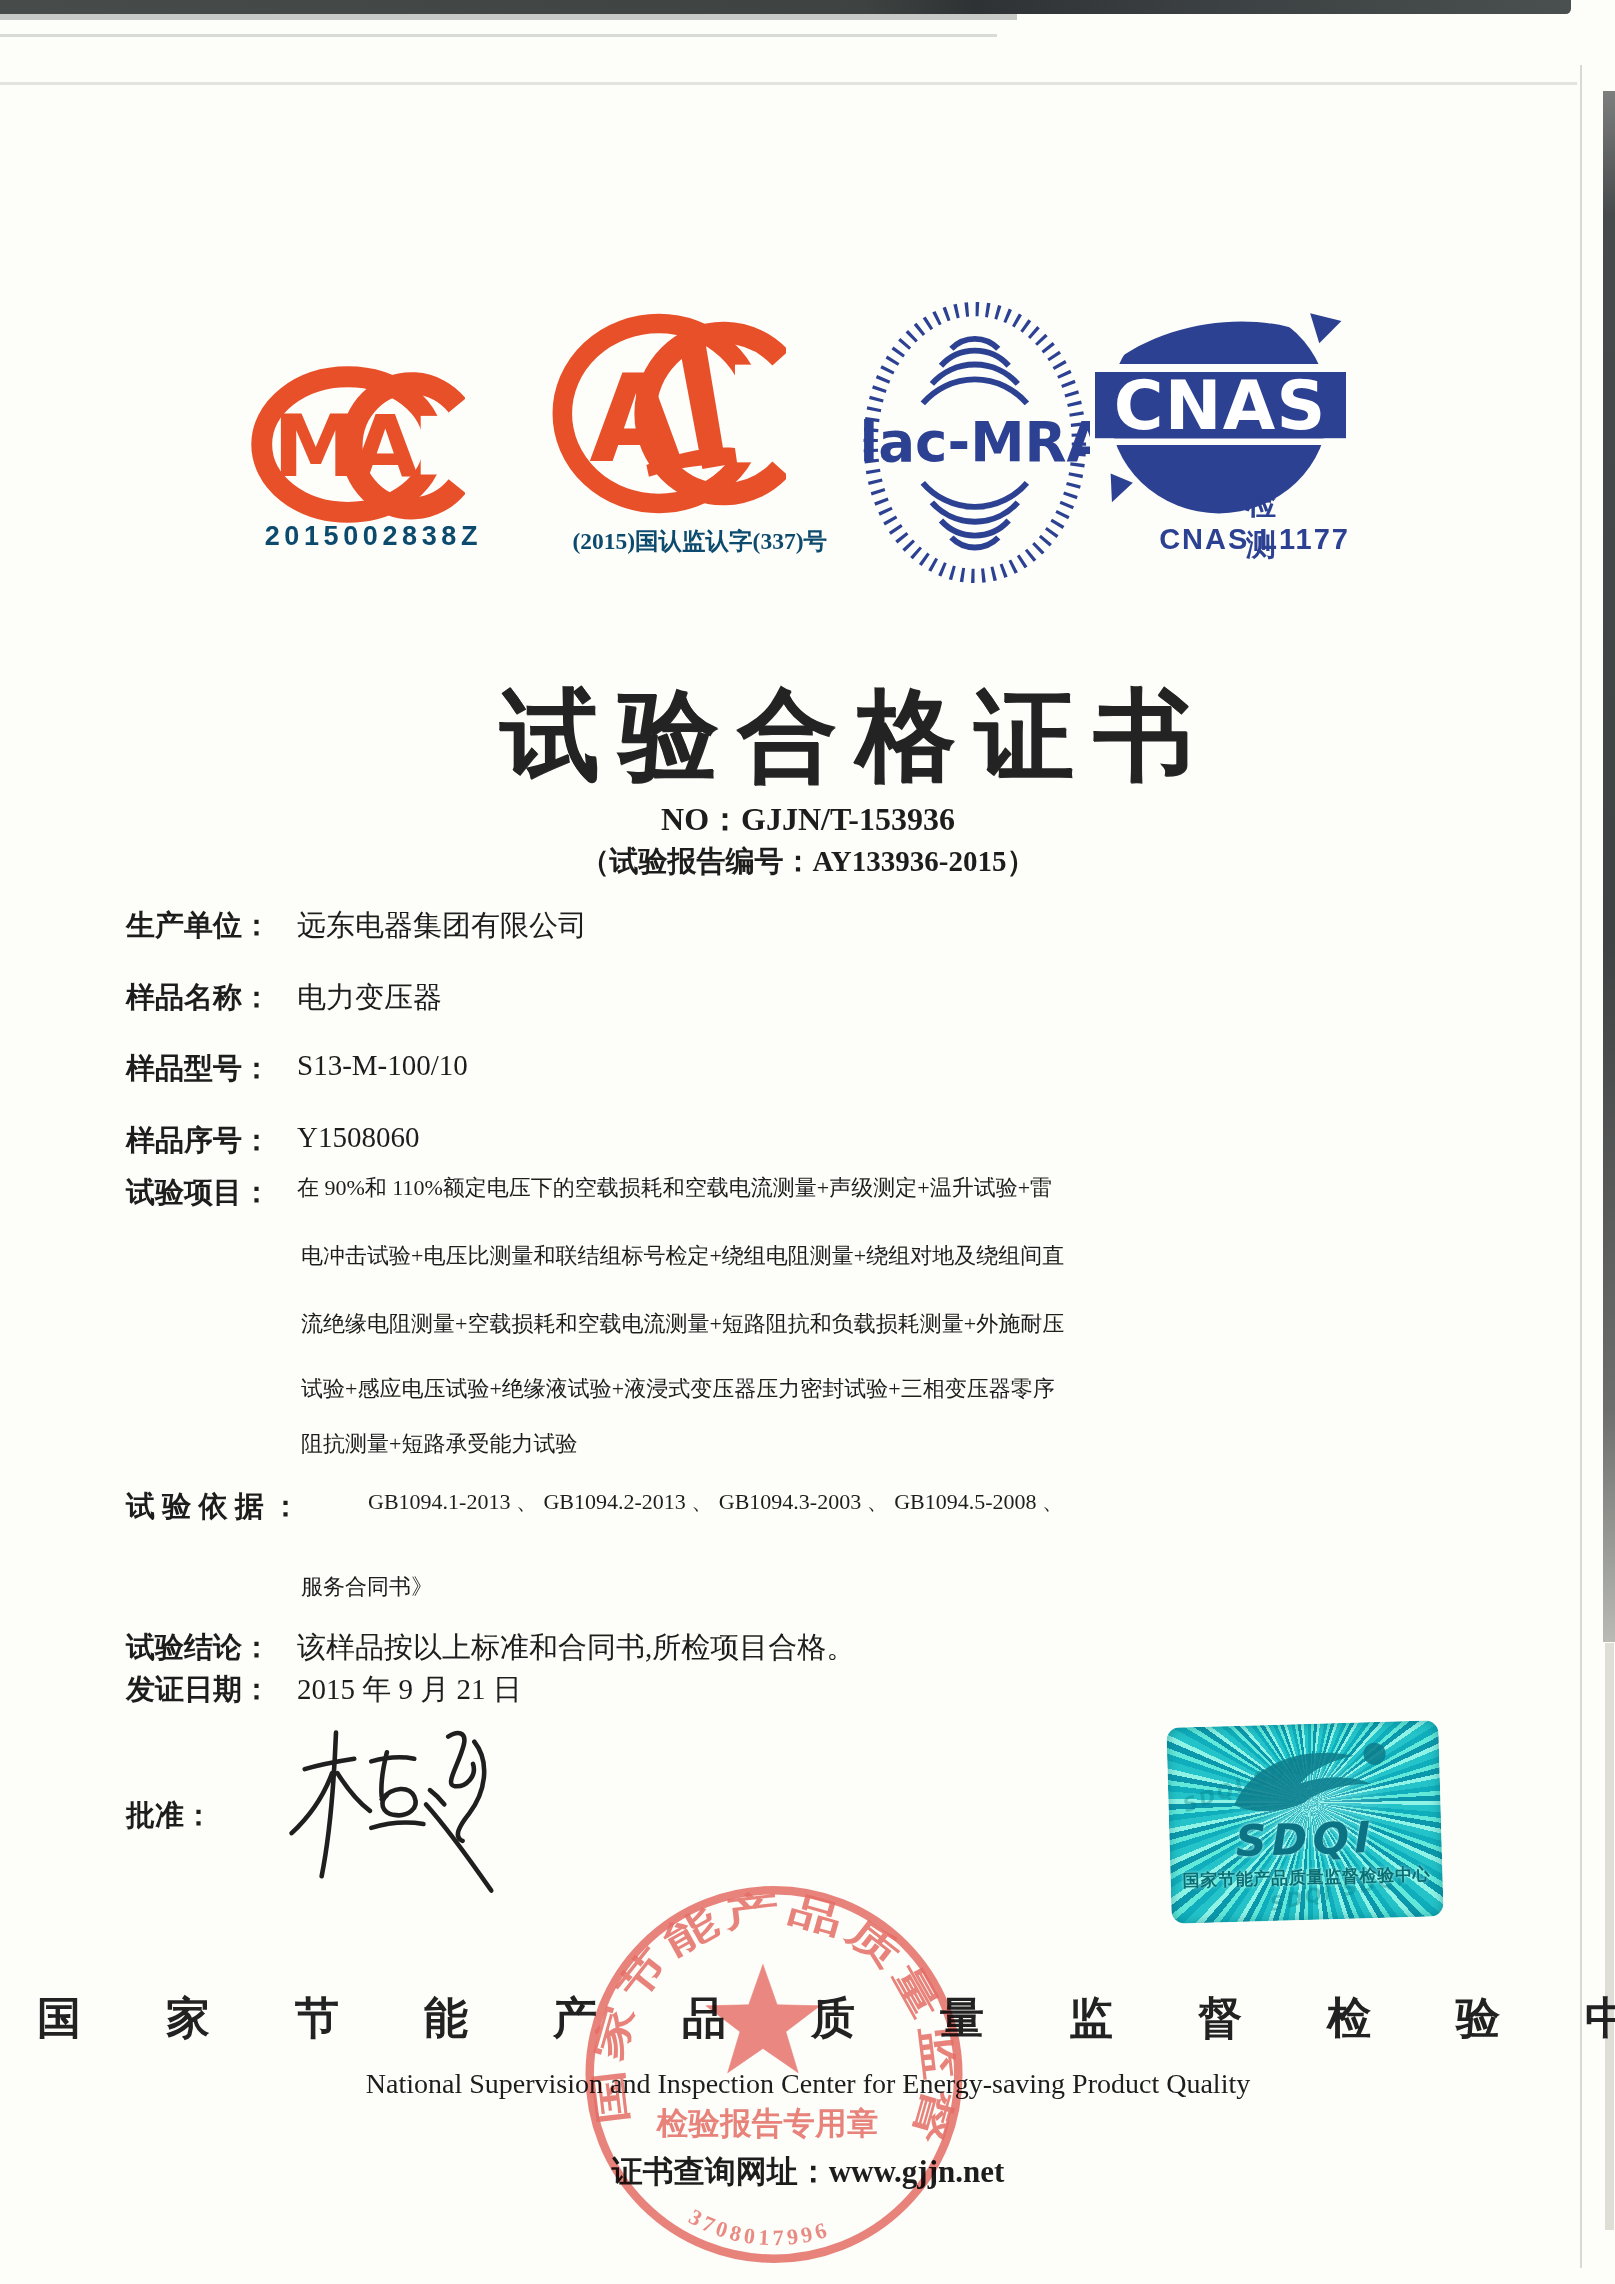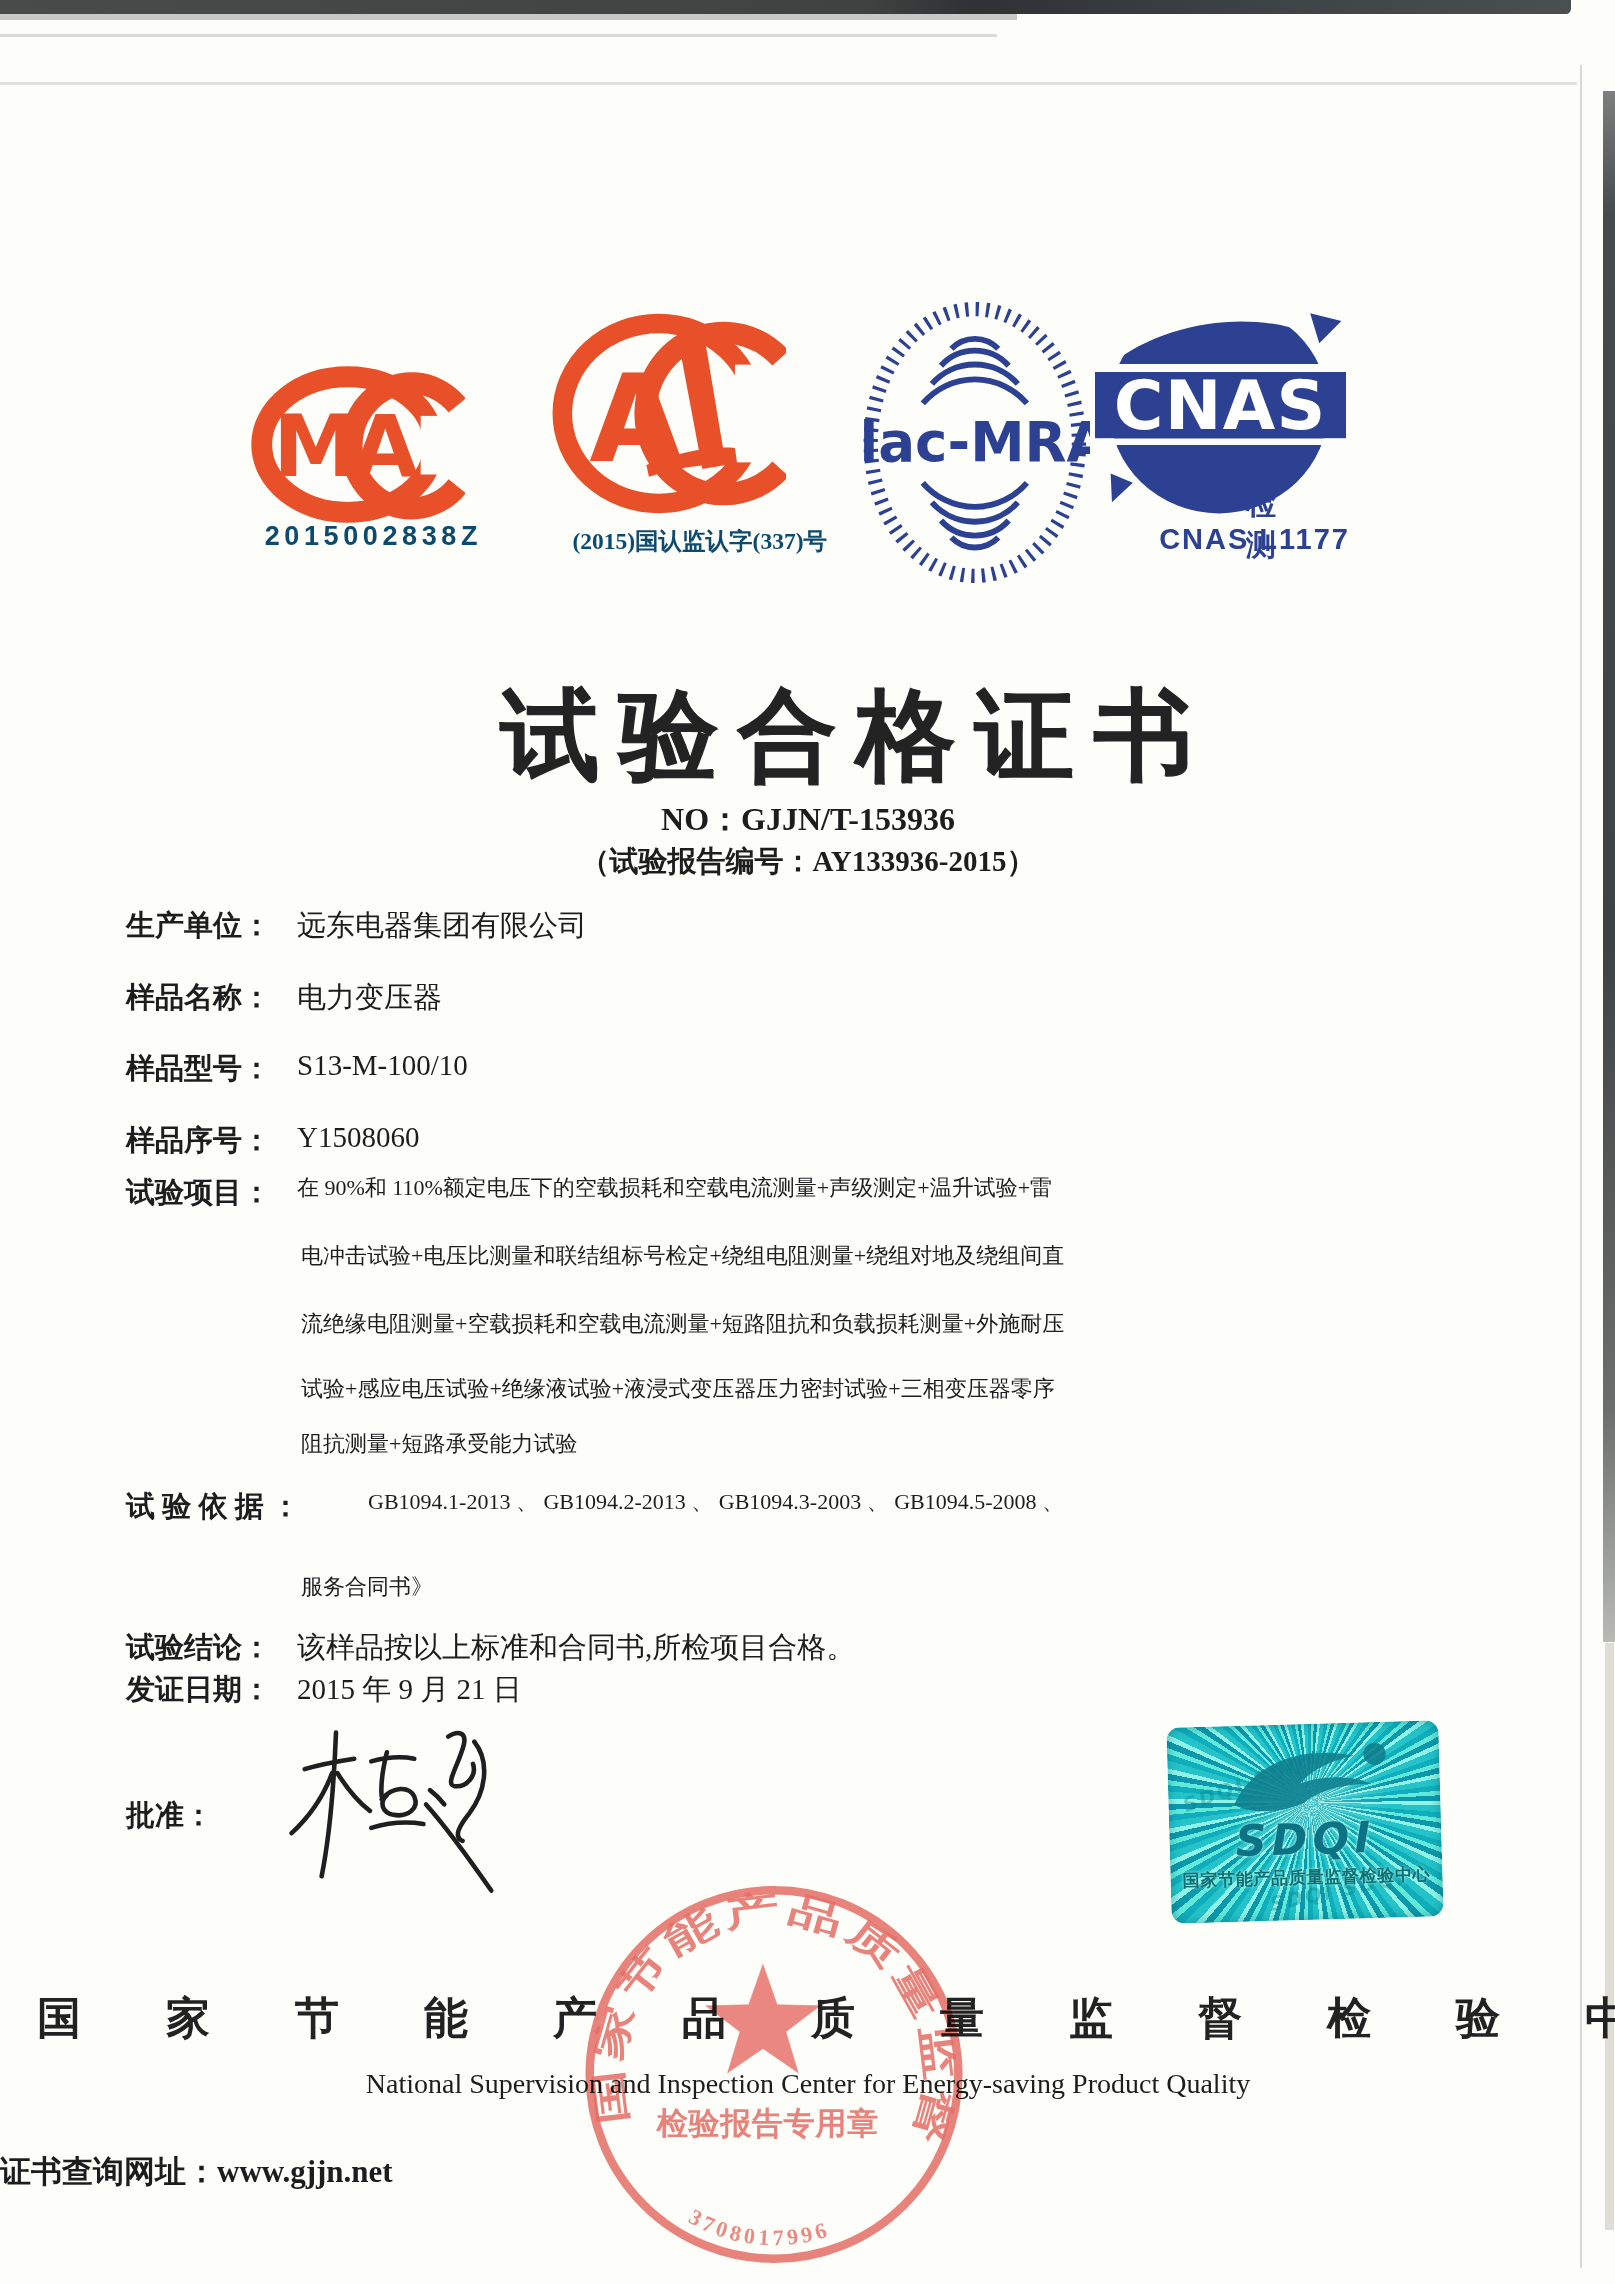--- a/index.html
+++ b/index.html
@@ -62,21 +62,21 @@
   .holo-ghost{position:absolute;font-family:"DejaVu Sans",sans-serif;font-weight:bold;
     font-style:italic;color:rgba(10,120,130,.35);font-size:19.6px;letter-spacing:2.6px;}
 
   
   .sig{left:259px;top:1713px;width:261px;height:222px;}
 
   
   .org-cn{left:0;top:1989px;width:1616px;text-align:center;font-size:44px;font-weight:bold;
     letter-spacing:37px;text-indent:37px;white-space:nowrap;color:#222;}
   .org-en{left:0;top:2068px;width:1616px;text-align:center;font-size:28px;color:#1d1d1d;}
-  .query{left:0;top:2151px;width:1616px;text-align:left;font-size:31px;font-weight:bold;}
+  .query{left:0;top:2151px;width:1616px;text-align:center;font-size:31px;font-weight:bold;}
 
   .seal{left:572px;top:1868px;width:404px;height:422px;mix-blend-mode:multiply;opacity:.93;}
 </style>
 </head>
 <body>
 
 <div class="page">
 
   <div class="abs scan-top1"></div>
   <div class="abs scan-top2"></div>

